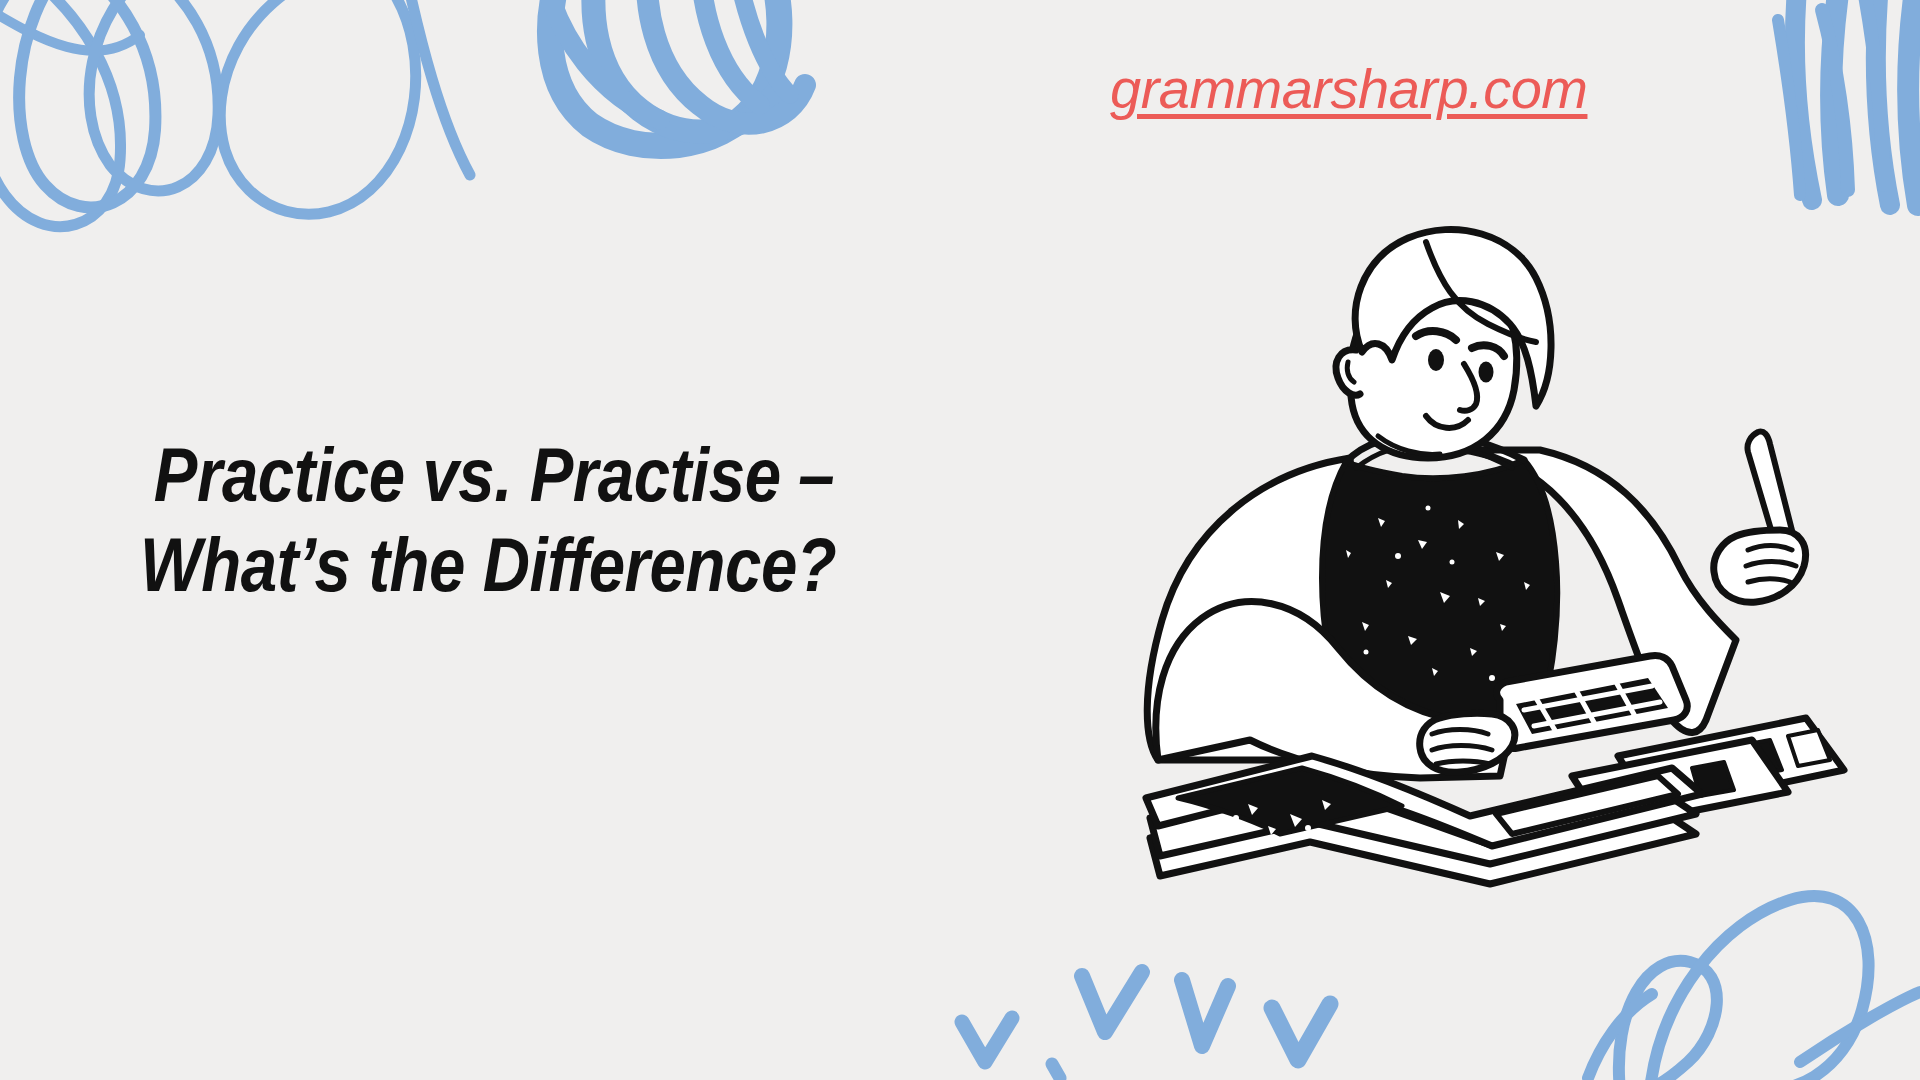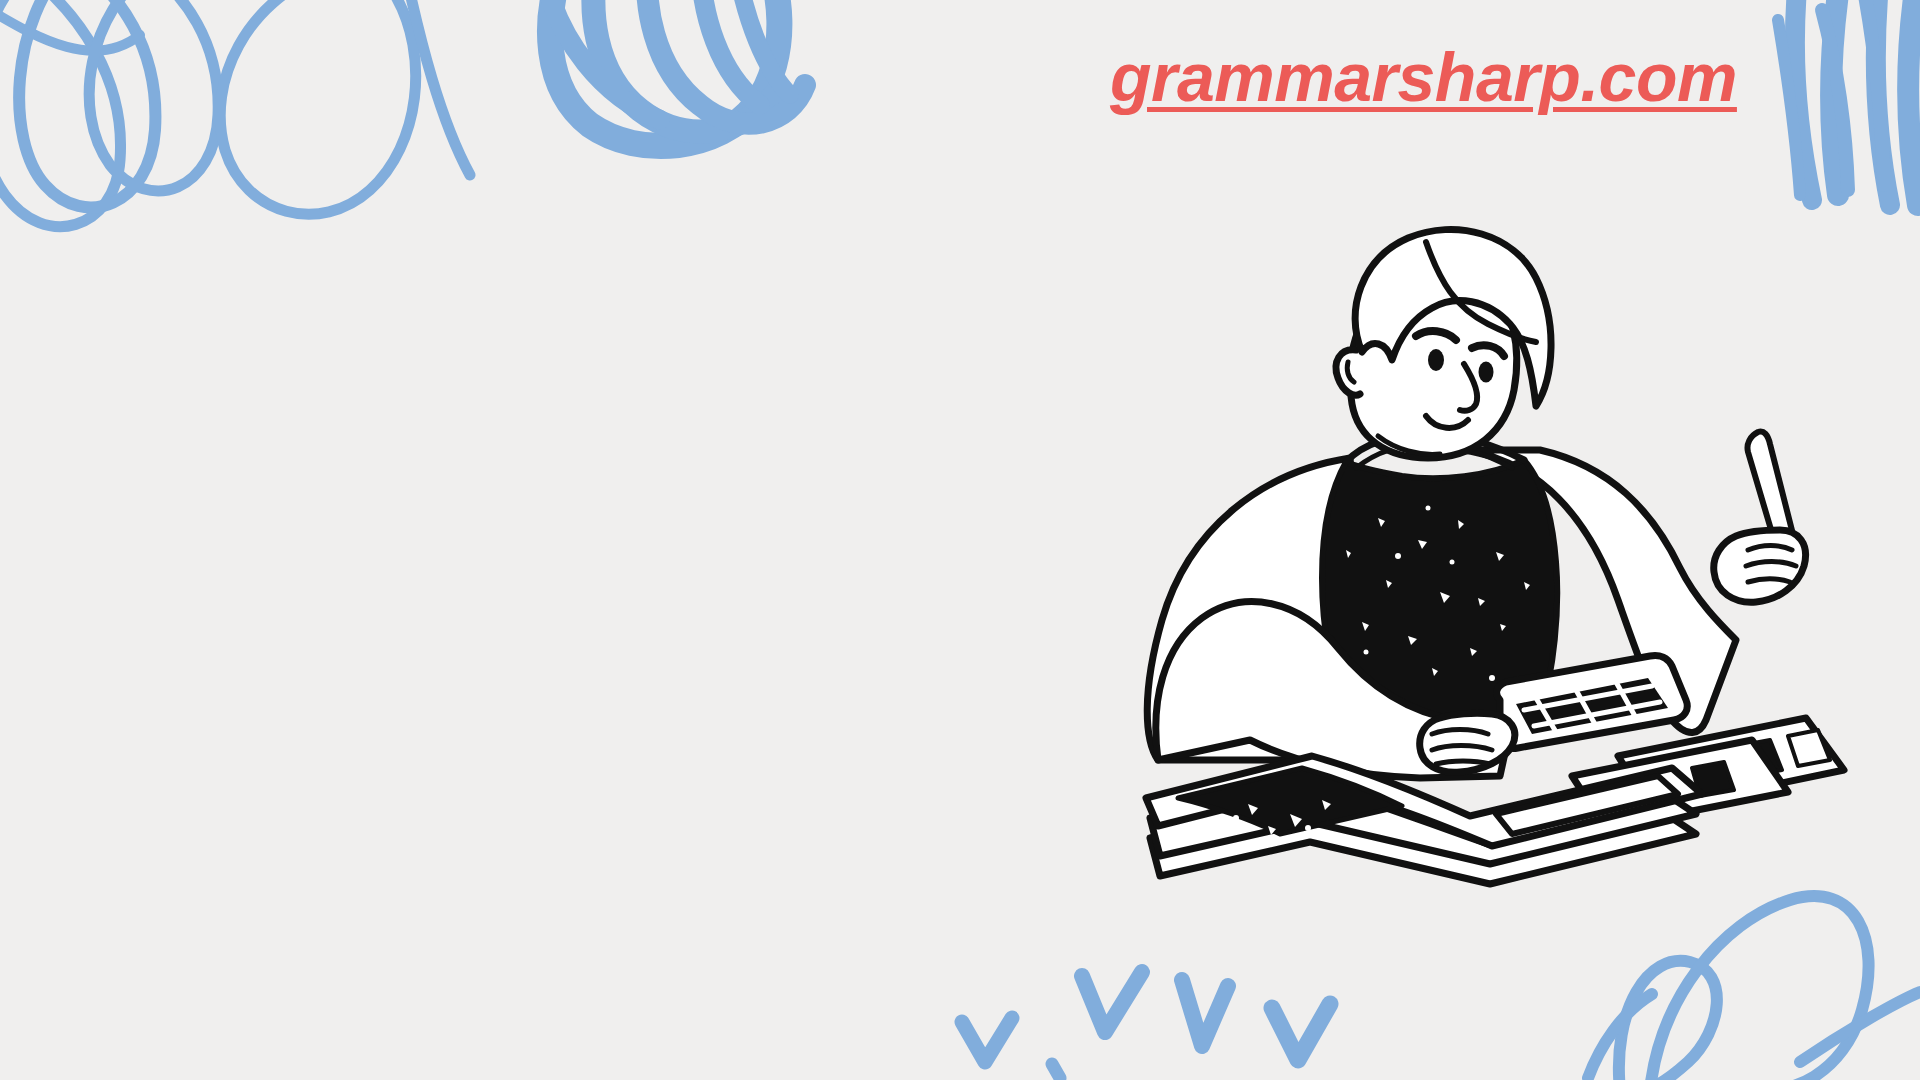--- a/index.html
+++ b/index.html
@@ -31,24 +31,24 @@
     inset:0;
     width:1920px;
     height:1080px;
     pointer-events:none;
   }
 
   
   .site-url {
     position:absolute;
     left:1110px;
-    top:38px;
+    top:56px;
     width:660px;
-    font-size:68px;
-    font-weight:700;
+    font-size:56px;
+    font-weight:400;
     font-style:italic;
     letter-spacing:-0.5px;
     color:#EC5B57;
     text-decoration:underline;
     text-decoration-thickness:5px;
     text-underline-offset:6px;
     white-space:nowrap;
     font-family:"Liberation Sans", sans-serif;
   }
 
@@ -141,20 +141,24 @@
                C 1655 1092 1628 1100 1620 1090" stroke-width="12"></path>
       <path d="M 1650 1090 C 1660 1000 1720 922 1790 900 C 1856 880 1882 940 1862 1010
                C 1844 1072 1790 1100 1750 1086" stroke-width="12"></path>
       <path name="tail" d="M 1800 1062 C 1850 1028 1900 1000 1920 992" stroke-width="12"></path>
       <path d="M 1588 1078 C 1600 1046 1622 1012 1652 994" stroke-width="12"></path>
     </g>
   </svg>
 
   <div class="site-url">grammarsharp.com</div>
 
+  <div class="headline">
+    <span class="headline-line first">Practice vs. Practise –</span>
+    <span class="headline-line">What’s the Difference?</span>
+  </div>
 
   <svg class="illustration" viewBox="0 0 720 720" width="720" height="720" aria-hidden="true">
 
     <g fill="none" stroke="#111111" stroke-width="7" stroke-linecap="round" stroke-linejoin="round">
 
       <path d="M 210 258 C 120 272 48 330 22 420 C 2 490 4 540 18 560
                L 160 560 L 230 470 Z" fill="#FFFFFF"></path>
 
       <path d="M 322 250 C 400 260 450 320 478 400
                C 500 462 512 498 530 518

